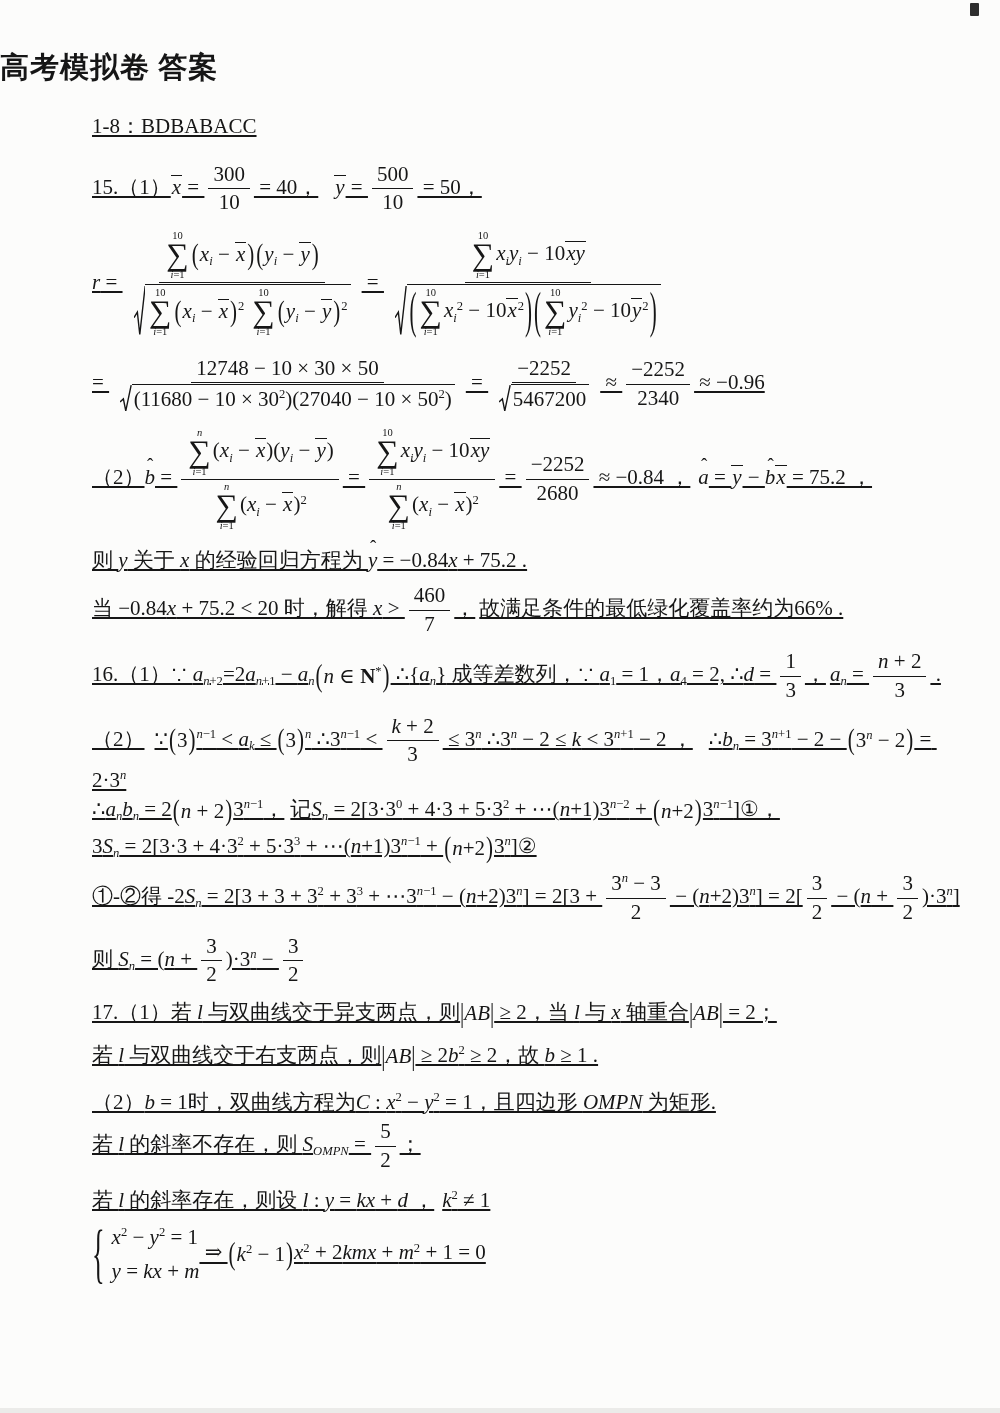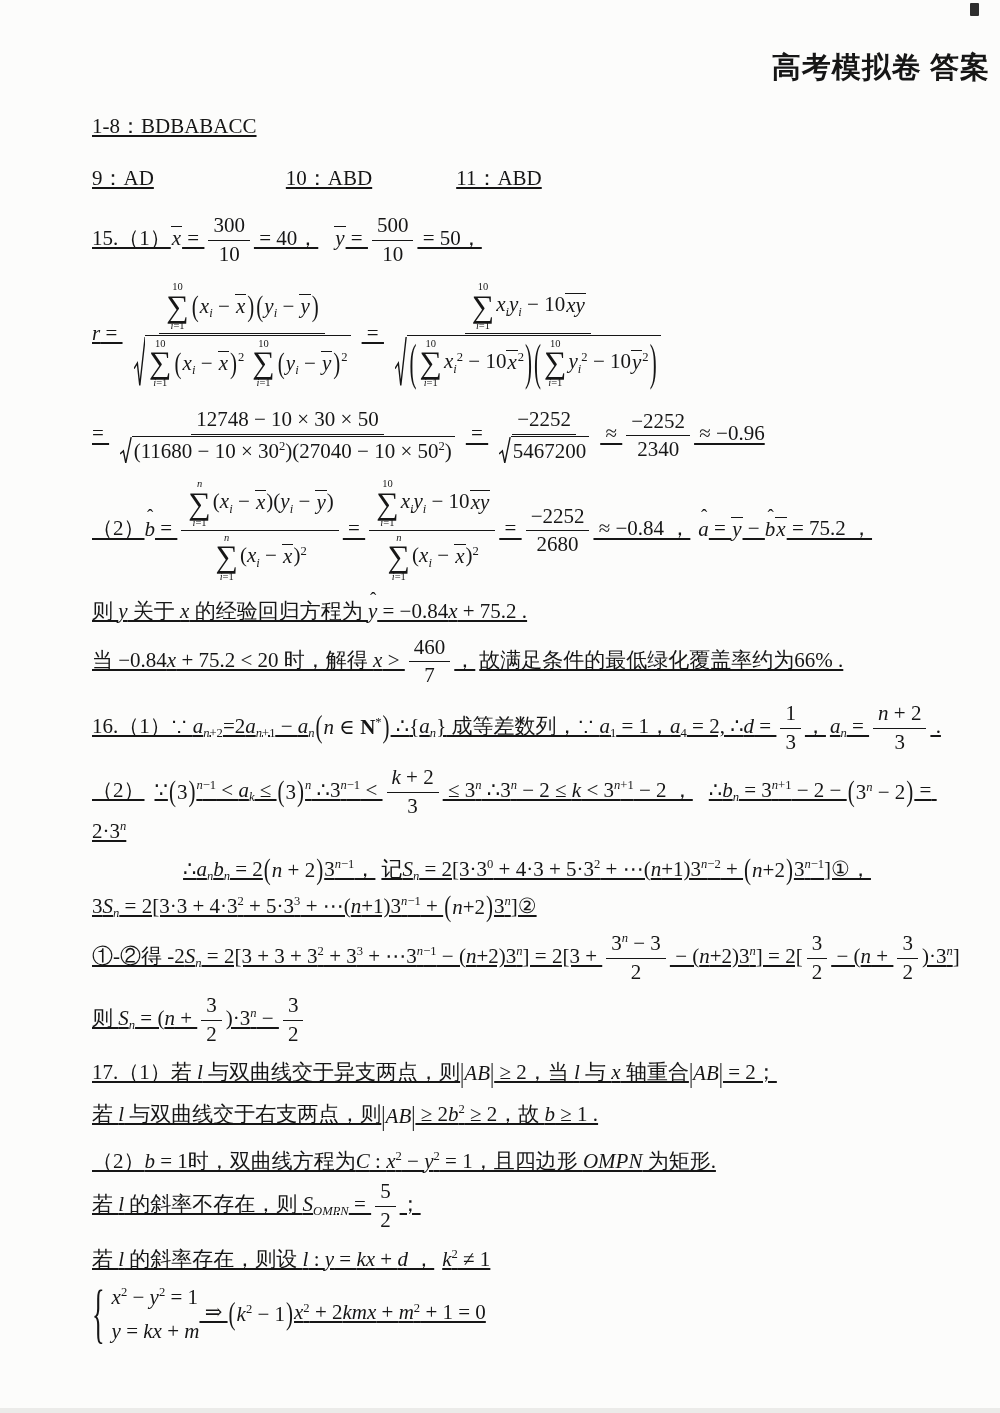--- a/index.html
+++ b/index.html
@@ -5,21 +5,21 @@
   html,body{margin:0;padding:0;background:#888;}
   .page{
     width:1000px;height:1413px;position:relative;margin:0 auto;
     background:#fcfcfb;color:#161616;overflow:hidden;
     font-family:"Liberation Serif","DejaVu Serif",serif;
     font-size:21px;
   }
   .artifact{position:absolute;top:3px;right:21px;width:9px;height:13px;background:#2e2e2e;border-radius:1px;}
   .bottom-edge{position:absolute;bottom:0;left:0;width:100%;height:5px;background:#ebebe9;}
   .title{
-    margin:48px 10px 0 0;text-align:right;font-size:29px;font-weight:bold;
+    margin:48px 10px 0 0;text-align:left;font-size:29px;font-weight:bold;
     letter-spacing:1px;
   }
   .doc{padding:0 38px 0 92px;text-decoration:underline;}
   .line{line-height:1.22;}
   .t{white-space:pre-wrap;}
   .v{font-style:italic;}
   .bold{font-weight:bold;}
   .sup{font-size:0.6em;vertical-align:0.6em;line-height:1;}
   .sub{font-size:0.6em;vertical-align:-0.35em;line-height:1;}
   .mfrac{display:inline-flex;flex-direction:column;align-items:center;vertical-align:middle;margin:0 4px;text-align:center;}
@@ -45,21 +45,20 @@
   .msp{display:inline-block;}
 </style>
 </head>
 <body>
 
 <div class="page">
   <div class="artifact"></div>
   <h1 class="title">高考模拟卷 答案</h1>
   <div class="doc">
       <div class="line" style="margin-top: 26px;"><span class="t">1-8：BDBABACC</span></div>
-      <div class="line" style="margin-top: 26px;"><span class="t">9：AD</span><span class="msp" style="width: 132px;"></span><span class="t">10：ABD</span><span class="msp" style="width: 84px;"></span><span class="t">11：ABD</span></div>
       <div class="line" style="margin-top: 22px;"><span class="t">15.（1）</span><span class="mol"><span class="v"><span class="t">x</span></span></span><span class="t"> = </span><span class="mfrac">
           <span class="num"><span class="t">300</span></span>
           <span class="den"><span class="t">10</span></span>
         </span><span class="t"> = 40，</span><span class="msp" style="width: 16px;"></span><span class="mol"><span class="v"><span class="t">y</span></span></span><span class="t"> = </span><span class="mfrac">
           <span class="num"><span class="t">500</span></span>
           <span class="den"><span class="t">10</span></span>
         </span><span class="t"> = 50，</span></div>
       <div class="line" style="margin-top: 14px;"><span class="v"><span class="t">r</span></span><span class="t"> = </span><span class="mfrac">
           <span class="num"><span class="msum">
               <span class="lim"><span class="t">10</span></span>
@@ -204,21 +203,21 @@
           <span><span class="t">3</span></span>
           <span class="pg" style="transform: scaleY(1.4);">)</span>
         </span><span class="sup"><span class="v"><span class="t">n</span></span></span><span class="t"> ∴3</span><span class="sup"><span class="v"><span class="t">n</span></span><span class="t">−1</span></span><span class="t"> &lt; </span><span class="mfrac">
           <span class="num"><span class="v"><span class="t">k</span></span><span class="t"> + 2</span></span>
           <span class="den"><span class="t">3</span></span>
         </span><span class="t"> ≤ 3</span><span class="sup"><span class="v"><span class="t">n</span></span></span><span class="t"> ∴3</span><span class="sup"><span class="v"><span class="t">n</span></span></span><span class="t"> − 2 ≤ </span><span class="v"><span class="t">k</span></span><span class="t"> &lt; 3</span><span class="sup"><span class="v"><span class="t">n</span></span><span class="t">+1</span></span><span class="t"> − 2 ，</span><span class="msp" style="width: 16px;"></span><span class="t">∴</span><span class="v"><span class="t">b</span></span><span class="sub"><span class="v"><span class="t">n</span></span></span><span class="t"> = 3</span><span class="sup"><span class="v"><span class="t">n</span></span><span class="t">+1</span></span><span class="t"> − 2 − </span><span class="mpar">
           <span class="pg" style="transform: scaleY(1.4);">(</span>
           <span><span class="t">3</span><span class="sup"><span class="v"><span class="t">n</span></span></span><span class="t"> − 2</span></span>
           <span class="pg" style="transform: scaleY(1.4);">)</span>
         </span><span class="t"> = 2·3</span><span class="sup"><span class="v"><span class="t">n</span></span></span></div>
-      <div class="line" style="margin-top: 12px; text-align: center;"><span class="t">∴</span><span class="v"><span class="t">a</span></span><span class="sub"><span class="v"><span class="t">n</span></span></span><span class="v"><span class="t">b</span></span><span class="sub"><span class="v"><span class="t">n</span></span></span><span class="t"> = 2</span><span class="mpar">
+      <div class="line" style="margin-top: 4px;"><span class="t">∴</span><span class="v"><span class="t">a</span></span><span class="sub"><span class="v"><span class="t">n</span></span></span><span class="v"><span class="t">b</span></span><span class="sub"><span class="v"><span class="t">n</span></span></span><span class="t"> = 2</span><span class="mpar">
           <span class="pg" style="transform: scaleY(1.4);">(</span>
           <span><span class="v"><span class="t">n</span></span><span class="t"> + 2</span></span>
           <span class="pg" style="transform: scaleY(1.4);">)</span>
         </span><span class="t">3</span><span class="sup"><span class="v"><span class="t">n</span></span><span class="t">−1</span></span><span class="t">，</span><span class="msp" style="width: 6px;"></span><span class="t">记</span><span class="v"><span class="t">S</span></span><span class="sub"><span class="v"><span class="t">n</span></span></span><span class="t"> = 2[3·3</span><span class="sup"><span class="t">0</span></span><span class="t"> + 4·3 + 5·3</span><span class="sup"><span class="t">2</span></span><span class="t"> + ⋯(</span><span class="v"><span class="t">n</span></span><span class="t">+1)3</span><span class="sup"><span class="v"><span class="t">n</span></span><span class="t">−2</span></span><span class="t"> + </span><span class="mpar">
           <span class="pg" style="transform: scaleY(1.4);">(</span>
           <span><span class="v"><span class="t">n</span></span><span class="t">+2</span></span>
           <span class="pg" style="transform: scaleY(1.4);">)</span>
         </span><span class="t">3</span><span class="sup"><span class="v"><span class="t">n</span></span><span class="t">−1</span></span><span class="t">]①，</span></div>
       <div class="line" style="margin-top: 10px;"><span class="t">3</span><span class="v"><span class="t">S</span></span><span class="sub"><span class="v"><span class="t">n</span></span></span><span class="t"> = 2[3·3 + 4·3</span><span class="sup"><span class="t">2</span></span><span class="t"> + 5·3</span><span class="sup"><span class="t">3</span></span><span class="t"> + ⋯(</span><span class="v"><span class="t">n</span></span><span class="t">+1)3</span><span class="sup"><span class="v"><span class="t">n</span></span><span class="t">−1</span></span><span class="t"> + </span><span class="mpar">
           <span class="pg" style="transform: scaleY(1.4);">(</span>

